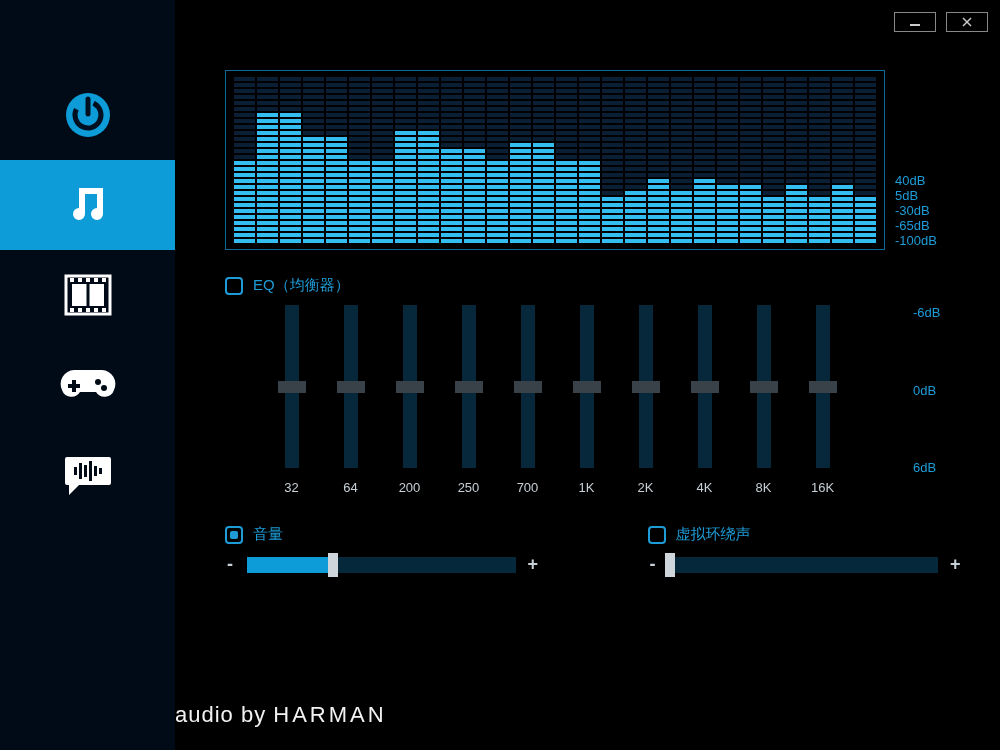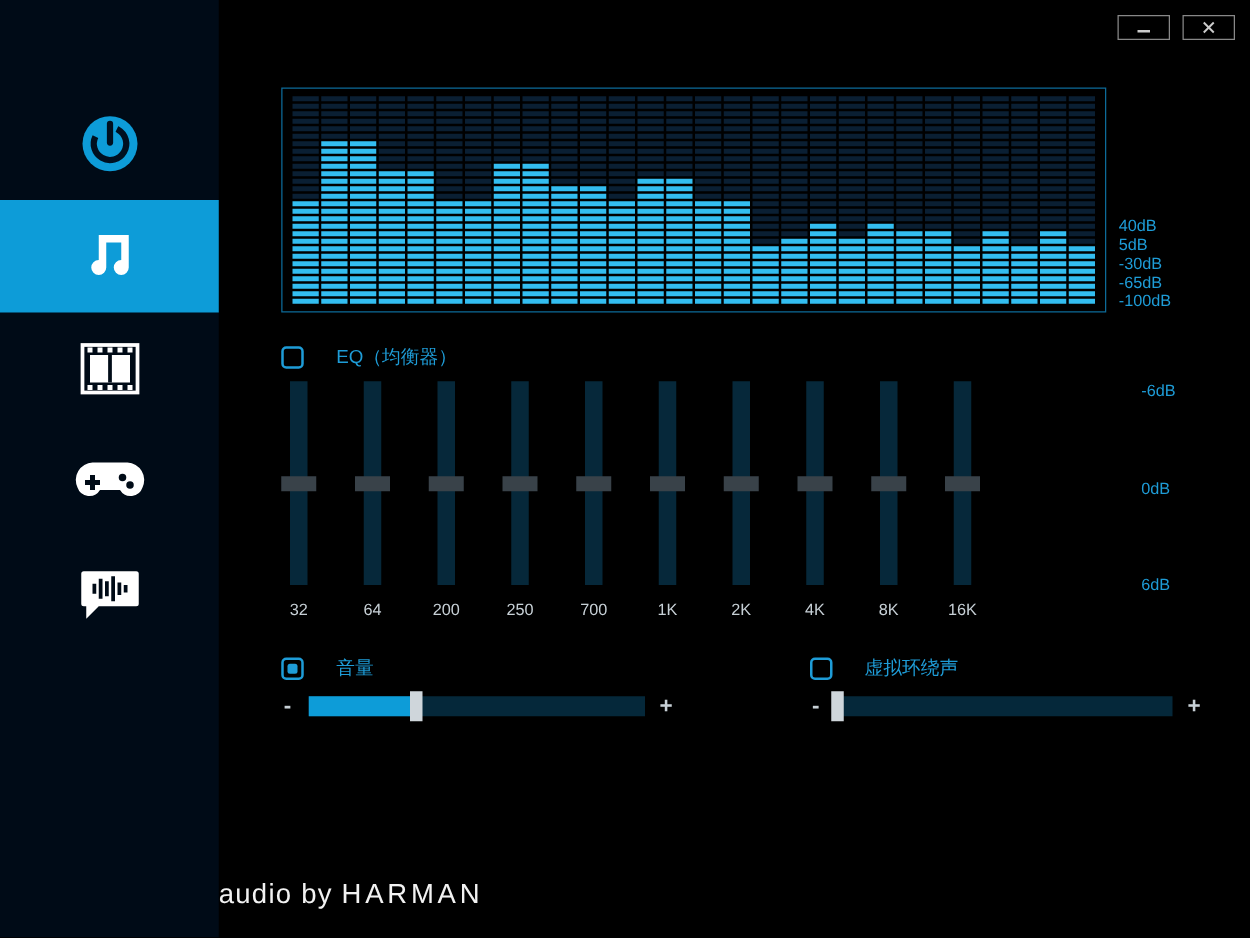--- a/index.html
+++ b/index.html
@@ -96,21 +96,21 @@
     justify-content: flex-end;
     font-size: 13px;
     color: #1e9cd7;
     padding: 2px 0;
   }
   
   .eq-section { margin-top: 26px; }
   .row-label {
     display: flex;
     align-items: center;
-    gap: 26px;
+    gap: 10px;
     font-size: 15px;
     color: #1e9cd7;
     margin-bottom: 10px;
   }
   .chk {
     width: 18px;
     height: 18px;
     border: 2px solid #1e9cd7;
     border-radius: 4px;
     display: flex;
@@ -122,21 +122,21 @@
     width: 8px;
     height: 8px;
     background: #1e9cd7;
     border-radius: 2px;
   }
   .eq-sliders {
     position: relative;
     width: 670px;
     height: 190px;
     display: flex;
-    justify-content: flex-start;
+    justify-content: center;
     padding-right: 6px;
     gap: 31px;
   }
   .eq-col {
     display: flex;
     flex-direction: column;
     align-items: center;
     width: 28px;
   }
   .eq-track {

